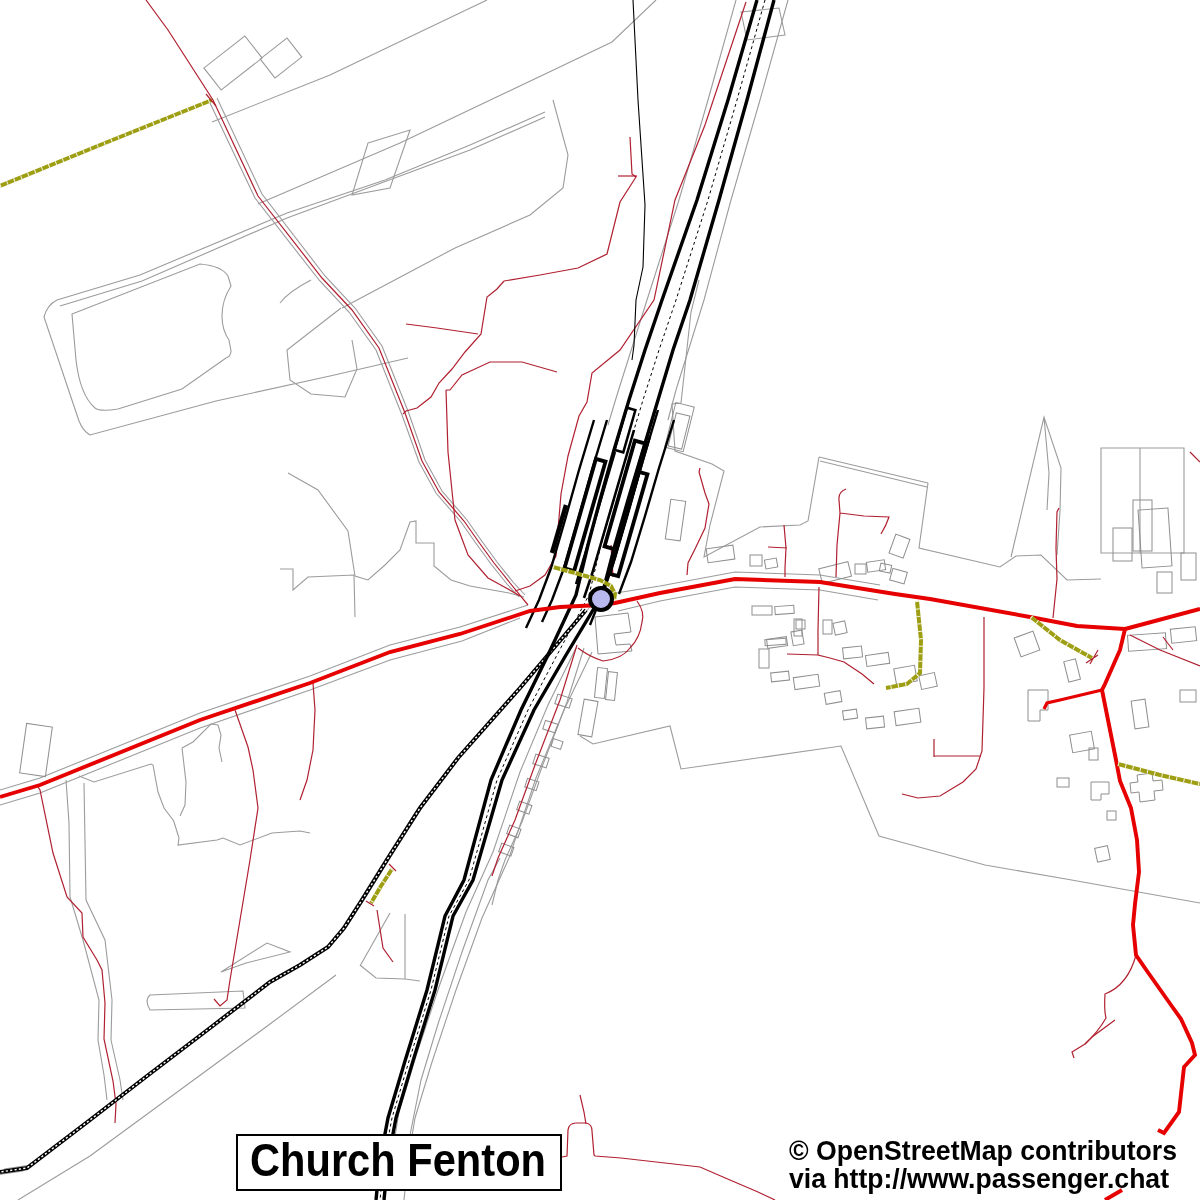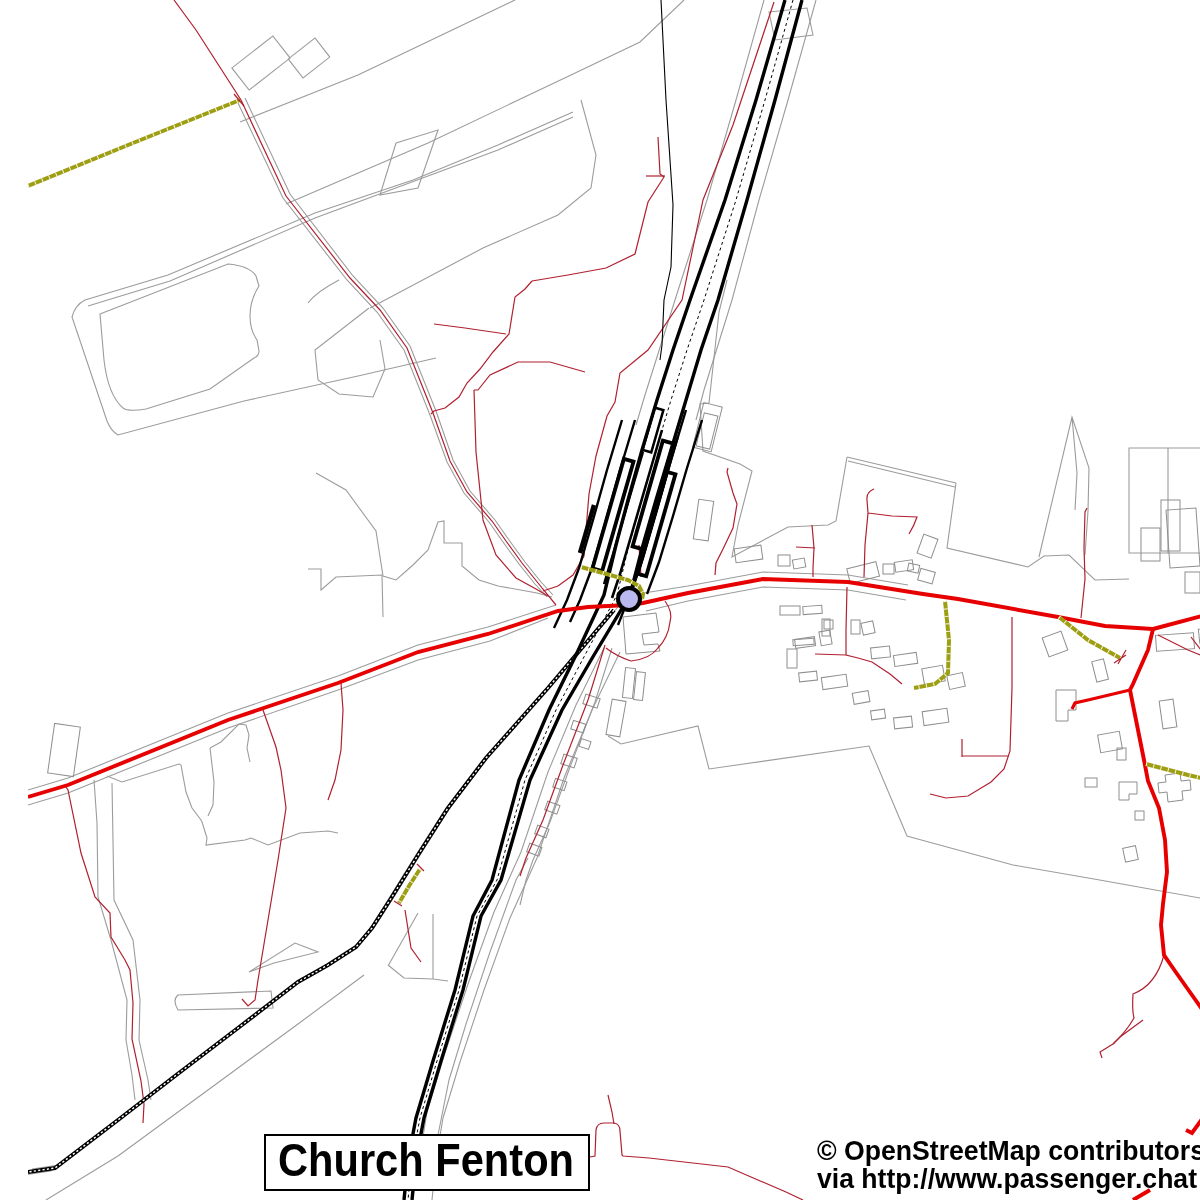--- a/index.html
+++ b/index.html
@@ -1,16 +1,16 @@
 <!DOCTYPE html>
 <html><head>
 <meta charset="utf-8">
 <style>
 html,body{margin:0;padding:0;background:#fff;}
-#map{width:1124px;height:1200px;position:relative;font-family:"Liberation Sans",sans-serif;padding-left:28px;}
+#map{width:1124px;height:1200px;position:relative;font-family:"Liberation Sans",sans-serif;}
 svg{display:block;}
 </style>
 </head>
 <body>
 <div id="map">
 <svg width="1200" height="1200" viewBox="0 0 1200 1200" fill="none">
 
 <rect x="0" y="0" width="1200" height="1200" fill="#ffffff"></rect>
 
 <g id="gray" stroke="#9c9c9c" stroke-width="1.1" fill="none">

